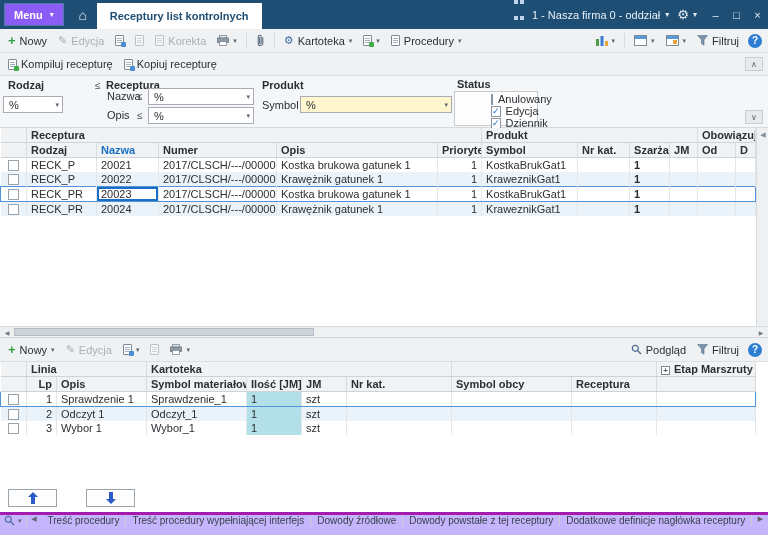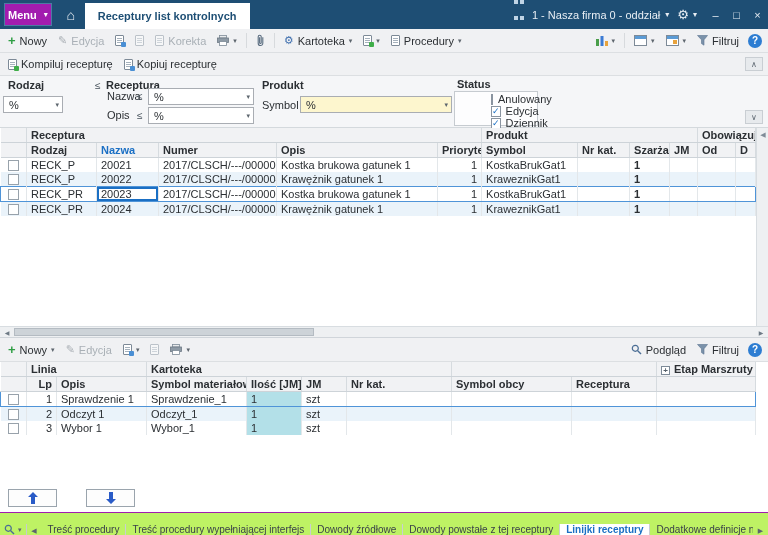--- a/index.html
+++ b/index.html
@@ -2,21 +2,21 @@
 <html><head>
 <meta charset="utf-8">
 <style>
   * { box-sizing:border-box; margin:0; padding:0; }
   html,body { background:#b9c2c9; }
   body { font-family:"Liberation Sans","DejaVu Sans",sans-serif; font-size:11px; color:#2b2f33; }
   .app { width:768px; height:535px; display:flex; flex-direction:column; background:#f2f3f5; overflow:hidden; }
 
   
   .topbar { flex:0 0 29px; background:#1e4e74; display:flex; align-items:stretch; color:#e8eef4; }
-  .menu-btn { margin:3px 5px 3px 4px; background:#a21caf; border:1px solid #4c7ba3; padding:0 3px; display:flex; align-items:center; gap:7px; font-weight:bold; color:#fff; cursor:pointer; }
+  .menu-btn { margin:3px 5px 3px 4px; background:#8b5cf6; border:1px solid #4c7ba3; padding:0 9px; display:flex; align-items:center; gap:7px; font-weight:bold; color:#fff; cursor:pointer; }
   .home-btn { width:28px; display:flex; align-items:center; justify-content:center; font-size:14px; cursor:pointer; }
   .top-tab { margin-top:3px; background:#fff; color:#1d4e74; font-weight:bold; padding:0 13px; display:flex; align-items:center; }
   .top-right { margin-left:auto; display:flex; gap:8px; }
   .caret { font-size:8px; }
   .grid-ico { display:grid; grid-template-columns:4px 4px; gap:2px; cursor:pointer; }
   .grid-ico b { width:4px; height:4px; background:#bfd4e6; }
   .company { display:flex; align-items:center; gap:5px; cursor:pointer; white-space:nowrap; }
   .gear-btn { display:flex; align-items:center; gap:4px; font-size:13px; cursor:pointer; }
   .winbtns { display:flex; align-items:stretch; }
   .winbtn { width:21px; display:flex; align-items:center; justify-content:center; cursor:pointer; font-size:11px; }
@@ -87,21 +87,21 @@
   .hscroll { flex:0 0 12px; background:#eef0f2; border-top:1px solid #d8dde1; border-bottom:1px solid #d0d5da; display:flex; align-items:center; }
   .hs-arr { width:14px; height:100%; display:flex; align-items:center; justify-content:center; font-size:6px; color:#6d7984; cursor:pointer; }
   .hs-track { flex:1; height:100%; position:relative; }
   .hs-thumb { position:absolute; left:0; top:1px; bottom:1px; width:300px; background:#cdd3d8; border:1px solid #b4bbc2; cursor:pointer; }
 
   
   .move-row { position:absolute; left:8px; bottom:5px; display:flex; gap:29px; }
   .move-btn { width:49px; height:18px; background:#fdfdfd; border:1px solid #9aa4ad; display:flex; align-items:center; justify-content:center; cursor:pointer; }
 
   
-  .btabs { flex:0 0 23px; background:#bef264; border-top:1px solid #a21caf; display:flex; align-items:flex-end; font-size:10px; overflow:hidden; }
+  .btabs { flex:0 0 23px; background:#c4b5fd; border-top:3px solid #a21caf; display:flex; align-items:flex-start; font-size:10px; overflow:hidden; }
   .bt-tools { display:flex; align-items:center; padding:0 4px; gap:3px; border-right:1px solid #c6ccd1; }
   .bt-tools .caret { font-size:7px; color:#5c656d; cursor:pointer; }
   .btab-list { display:flex; align-items:stretch; flex:1; min-width:0; overflow:hidden; }
   .btab { display:flex; align-items:center; padding:0 6px; border-right:1px solid #c9ced3; color:#3a4149; cursor:pointer; white-space:nowrap; }
   .btab.active { background:#fff; color:#1a6fc4; font-weight:bold; }
   .nav-arr { flex:0 0 15px; display:flex; align-items:center; justify-content:center; font-size:7px; color:#5c656d; cursor:pointer; }
 </style>
 </head>
 <body>
 
@@ -570,19 +570,18 @@
           <line x1="6.7" y1="6.7" x2="10" y2="10" stroke="#4a6d94" stroke-width="1.4"></line>
         </svg>
       <span class="caret">▾</span>
     </div>
     <span class="nav-arr">◀</span>
     <div class="btab-list" id="btab-list">
         <div class="btab">Treść procedury</div>
         <div class="btab">Treść procedury wypełniającej interfejs</div>
         <div class="btab">Dowody źródłowe</div>
         <div class="btab">Dowody powstałe z tej receptury</div>
-        <div class="btab active">Linijki receptury</div>
         <div class="btab">Dodatkowe definicje nagłówka receptury</div>
       </div>
     <span class="nav-arr">▶</span>
   </div>
 
 </div>
 
 </body></html>

